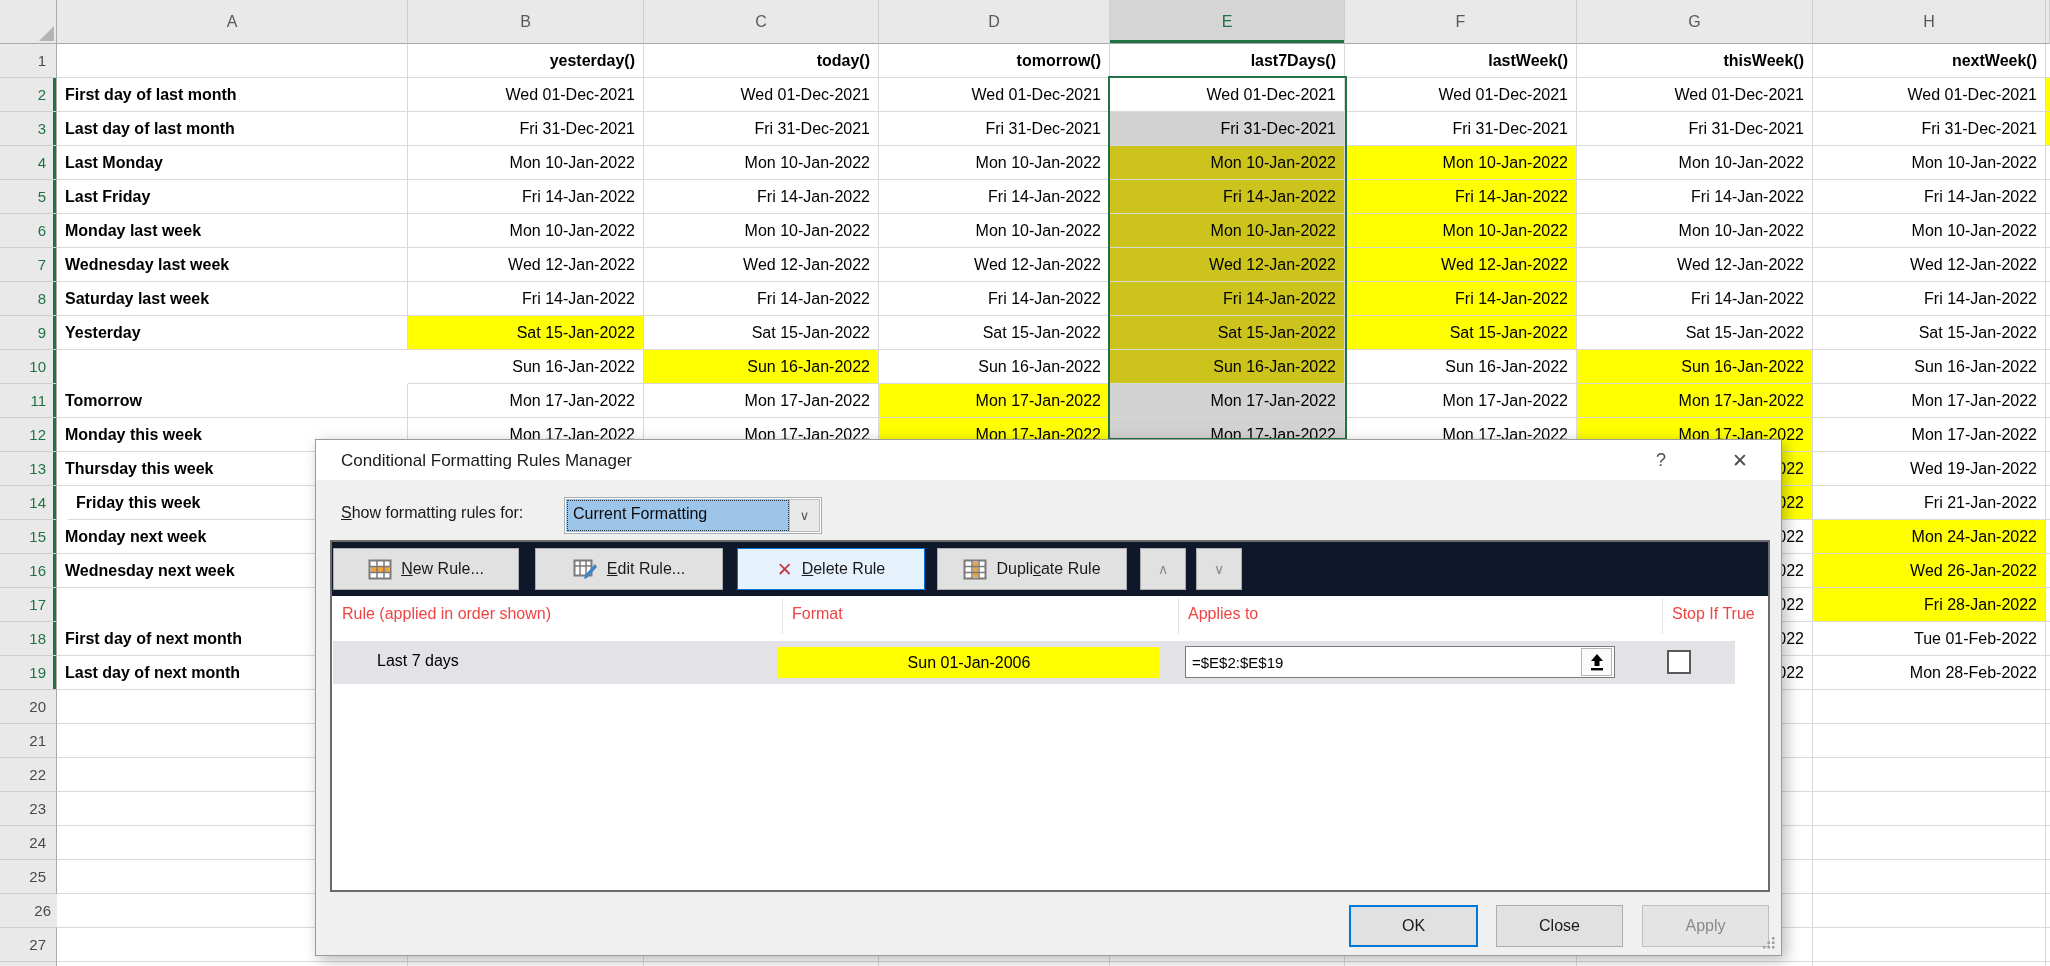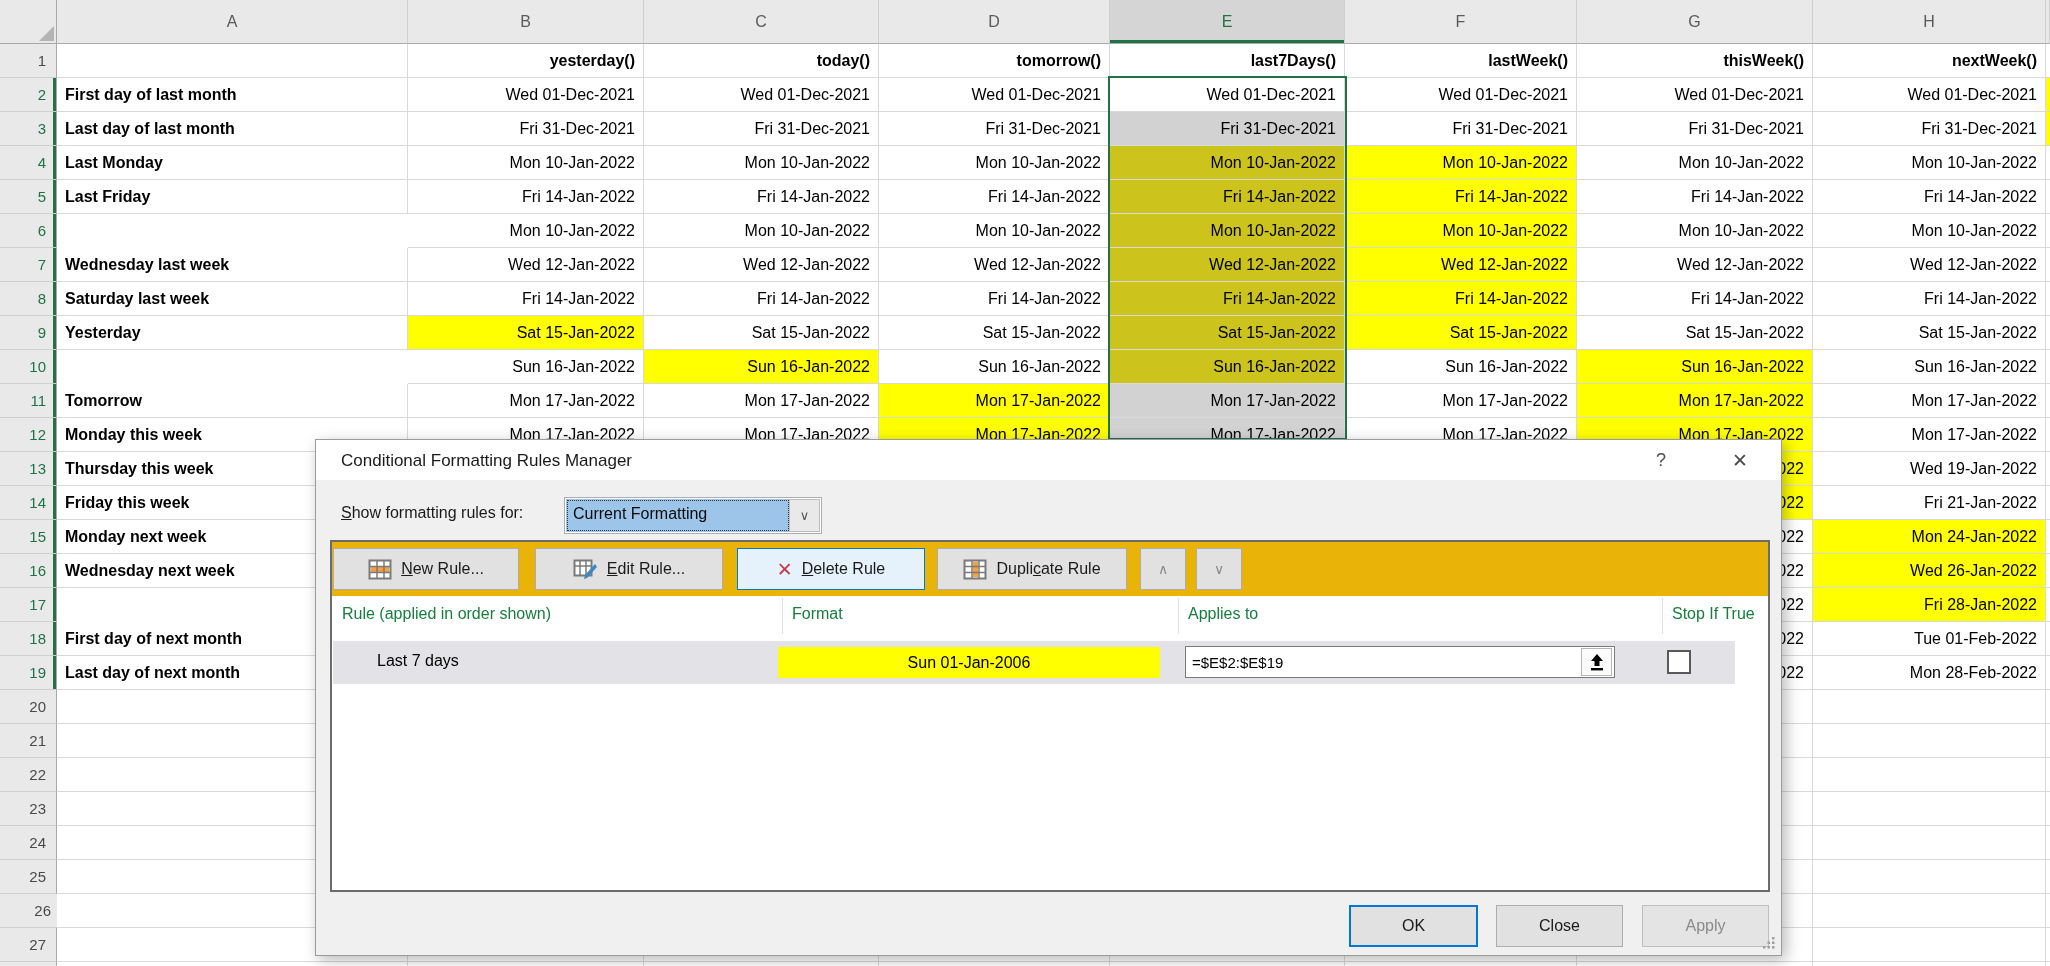--- a/index.html
+++ b/index.html
@@ -39,30 +39,30 @@
   .dlg-help{left:1328px;top:10px;width:34px;height:24px;text-align:center;font-size:18px;color:#4D4D4D;}
   .dlg-close{left:1406px;top:9px;width:36px;height:24px;text-align:center;font-size:19px;color:#4D4D4D;}
   .dlg-label{left:25px;top:64px;color:#1A1A1A;}
   .combo{left:248px;top:57px;width:258px;height:37px;background:#fff;border:1px solid #ADADAD;}
   .combo-text{position:absolute;left:1px;top:1px;right:31px;bottom:1px;background:#9DC5EA;
        outline:1px dotted #333;outline-offset:-2px;padding:6px 0 0 7px;color:#0B0B0B;}
   .combo-btn{position:absolute;right:1px;top:1px;bottom:1px;width:29px;background:#E9E9E9;
        border:1px solid #BDBDBD;display:flex;align-items:center;justify-content:center;
        color:#555;font-size:13px;}
   .groupbox{left:14px;top:100px;width:1440px;height:352px;border:2px solid #6B6B6B;background:#fff;}
-  .toolbar{position:absolute;left:0;top:0;right:0;height:54px;background:#eab308;}
+  .toolbar{position:absolute;left:0;top:0;right:0;height:54px;background:#0f172a;}
   .tbtn{position:absolute;top:6px;height:42px;background:#E1E1E1;border:1px solid #ADADAD;
        box-sizing:border-box;display:flex;align-items:center;justify-content:center;gap:9px;
        font-size:16px;color:#1A1A1A;}
   .tbtn.active{background:#E5F1FB;border-color:#0078D7;}
   .tbtn .xicon{color:#C43E47;font-size:19px;line-height:1;}
   .tbtn .chev{color:#8A8A8A;font-size:14px;}
   .list{position:absolute;left:0;top:54px;right:0;bottom:0;background:#fff;}
   .list > div{position:absolute;box-sizing:border-box;}
-  .lhead{top:9px;color:#15803d;}
+  .lhead{top:9px;color:#ef4444;}
   .vdiv{top:2px;height:36px;width:1px;background:#E2E2E2;}
   .rulerow{left:1px;top:45px;width:1402px;height:43px;background:#E2E2E7;}
   .rulerow > *{position:absolute;box-sizing:border-box;}
   .rulename{left:44px;top:11px;font-size:16px;}
   .swatch{left:445px;top:6px;width:382px;height:31px;background:#FFFF00;display:flex;
        align-items:center;justify-content:center;font-size:16px;color:#000;}
   .applies{left:852px;top:5px;width:430px;height:32px;border:1px solid #7A7A7A;background:#fff;
        font-family:"Liberation Sans",sans-serif;font-size:15px;padding:0 36px 0 6px;}
   .collapse-btn{left:1248px;top:7px;width:31px;height:28px;background:#FBFBFB;border:1px solid #B5B5B5;
        display:flex;align-items:center;justify-content:center;}
@@ -161,20 +161,21 @@
       <div class="cell" style="left: 2046px; top: 146px; width: 4px; height: 34px;"></div>
       <div class="cell label" style="left: 57px; top: 180px; width: 351px; height: 34px;">Last Friday</div>
       <div class="cell date" style="left: 408px; top: 180px; width: 236px; height: 34px;">Fri 14-Jan-2022</div>
       <div class="cell date" style="left: 644px; top: 180px; width: 235px; height: 34px;">Fri 14-Jan-2022</div>
       <div class="cell date" style="left: 879px; top: 180px; width: 231px; height: 34px;">Fri 14-Jan-2022</div>
       <div class="cell date sel-olive" style="left: 1110px; top: 180px; width: 235px; height: 34px;">Fri 14-Jan-2022</div>
       <div class="cell date hl" style="left: 1345px; top: 180px; width: 232px; height: 34px;">Fri 14-Jan-2022</div>
       <div class="cell date" style="left: 1577px; top: 180px; width: 236px; height: 34px;">Fri 14-Jan-2022</div>
       <div class="cell date" style="left: 1813px; top: 180px; width: 233px; height: 34px;">Fri 14-Jan-2022</div>
       <div class="cell" style="left: 2046px; top: 180px; width: 4px; height: 34px;"></div>
+      <div class="cell label" style="left: 57px; top: 214px; width: 351px; height: 34px;">Monday last week</div>
       <div class="cell date" style="left: 408px; top: 214px; width: 236px; height: 34px;">Mon 10-Jan-2022</div>
       <div class="cell date" style="left: 644px; top: 214px; width: 235px; height: 34px;">Mon 10-Jan-2022</div>
       <div class="cell date" style="left: 879px; top: 214px; width: 231px; height: 34px;">Mon 10-Jan-2022</div>
       <div class="cell date sel-olive" style="left: 1110px; top: 214px; width: 235px; height: 34px;">Mon 10-Jan-2022</div>
       <div class="cell date hl" style="left: 1345px; top: 214px; width: 232px; height: 34px;">Mon 10-Jan-2022</div>
       <div class="cell date" style="left: 1577px; top: 214px; width: 236px; height: 34px;">Mon 10-Jan-2022</div>
       <div class="cell date" style="left: 1813px; top: 214px; width: 233px; height: 34px;">Mon 10-Jan-2022</div>
       <div class="cell" style="left: 2046px; top: 214px; width: 4px; height: 34px;"></div>
       <div class="cell label" style="left: 57px; top: 248px; width: 351px; height: 34px;">Wednesday last week</div>
       <div class="cell date" style="left: 408px; top: 248px; width: 236px; height: 34px;">Wed 12-Jan-2022</div>
@@ -231,21 +232,21 @@
       <div class="cell" style="left: 2046px; top: 418px; width: 4px; height: 34px;"></div>
       <div class="cell label" style="left: 57px; top: 452px; width: 351px; height: 34px;">Thursday this week</div>
       <div class="cell date" style="left: 408px; top: 452px; width: 236px; height: 34px;">Wed 19-Jan-2022</div>
       <div class="cell date" style="left: 644px; top: 452px; width: 235px; height: 34px;">Wed 19-Jan-2022</div>
       <div class="cell date" style="left: 879px; top: 452px; width: 231px; height: 34px;">Wed 19-Jan-2022</div>
       <div class="cell date sel-gray" style="left: 1110px; top: 452px; width: 235px; height: 34px;">Wed 19-Jan-2022</div>
       <div class="cell date" style="left: 1345px; top: 452px; width: 232px; height: 34px;">Wed 19-Jan-2022</div>
       <div class="cell date hl" style="left: 1577px; top: 452px; width: 236px; height: 34px;">Wed 19-Jan-2022</div>
       <div class="cell date" style="left: 1813px; top: 452px; width: 233px; height: 34px;">Wed 19-Jan-2022</div>
       <div class="cell" style="left: 2046px; top: 452px; width: 4px; height: 34px;"></div>
-      <div class="cell label" style="left: 57px; top: 486px; width: 351px; height: 34px;">Friday this week</div>
+      <div class="cell label" style="left: 68px; top: 486px; width: 351px; height: 34px;">Friday this week</div>
       <div class="cell date" style="left: 408px; top: 486px; width: 236px; height: 34px;">Fri 21-Jan-2022</div>
       <div class="cell date" style="left: 644px; top: 486px; width: 235px; height: 34px;">Fri 21-Jan-2022</div>
       <div class="cell date" style="left: 879px; top: 486px; width: 231px; height: 34px;">Fri 21-Jan-2022</div>
       <div class="cell date sel-gray" style="left: 1110px; top: 486px; width: 235px; height: 34px;">Fri 21-Jan-2022</div>
       <div class="cell date" style="left: 1345px; top: 486px; width: 232px; height: 34px;">Fri 21-Jan-2022</div>
       <div class="cell date hl" style="left: 1577px; top: 486px; width: 236px; height: 34px;">Fri 21-Jan-2022</div>
       <div class="cell date" style="left: 1813px; top: 486px; width: 233px; height: 34px;">Fri 21-Jan-2022</div>
       <div class="cell" style="left: 2046px; top: 486px; width: 4px; height: 34px;"></div>
       <div class="cell label" style="left: 57px; top: 520px; width: 351px; height: 34px;">Monday next week</div>
       <div class="cell date" style="left: 408px; top: 520px; width: 236px; height: 34px;">Mon 24-Jan-2022</div>

